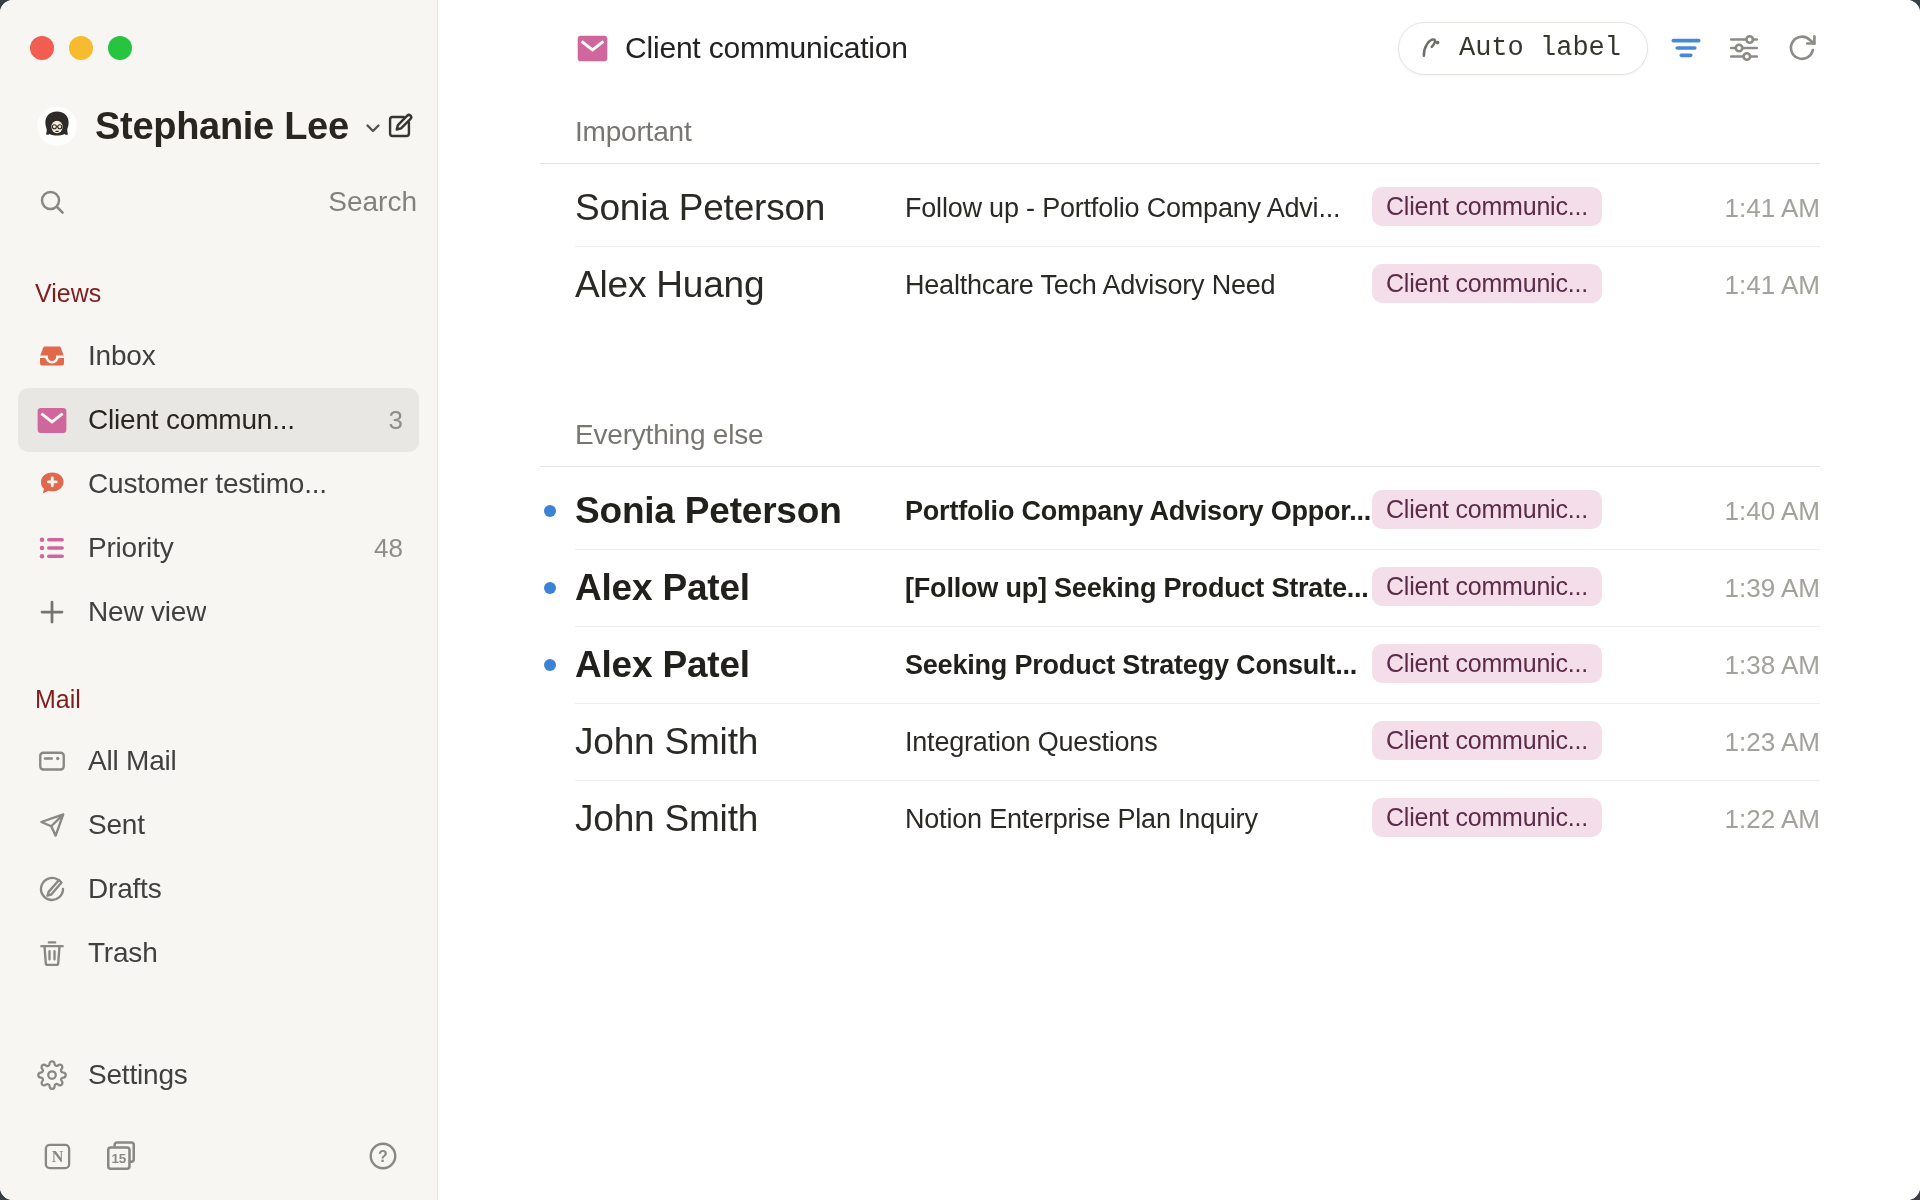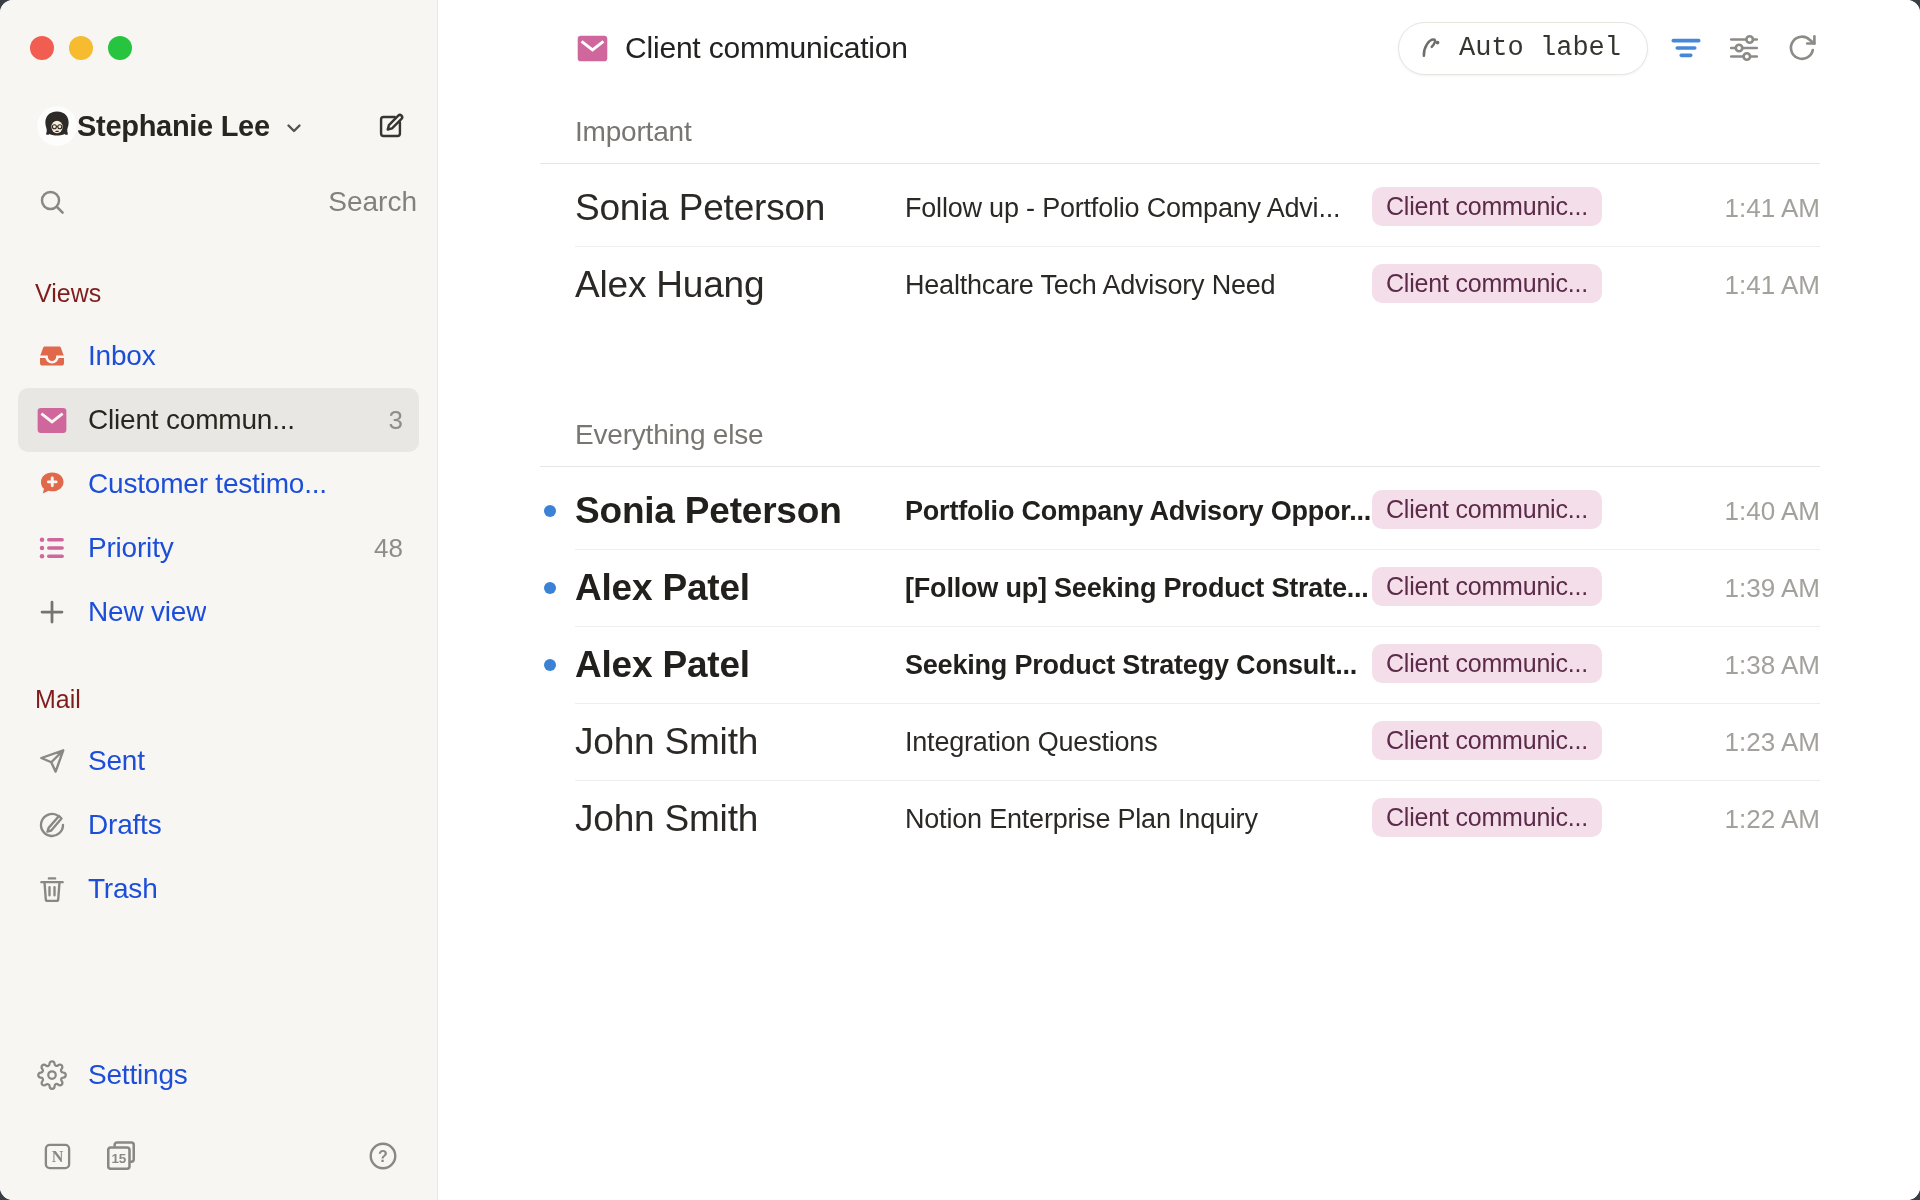--- a/index.html
+++ b/index.html
@@ -17,39 +17,39 @@
     display:flex;flex-direction:column;position:relative;
   }
   .traffic{position:absolute;top:36px;left:30px;display:flex;gap:15px;}
   .traffic span{width:24px;height:24px;border-radius:50%;display:block;}
   .t-close{background:#f25d52;}
   .t-min{background:#f6bb2e;}
   .t-zoom{background:#27c53f;}
 
   .profile-row{margin-top:102px;height:48px;display:flex;align-items:center;padding:0 32px 0 37px;}
   .avatar{width:40px;height:40px;border-radius:50%;overflow:hidden;flex:none;}
-  .profile-name{font-size:29px;font-weight:700;color:#28261f;letter-spacing:-.3px;white-space:nowrap;}
+  .profile-name{margin-left:18px;font-size:38px;font-weight:700;color:#28261f;letter-spacing:-.3px;white-space:nowrap;}
   .profile-chevron{margin-left:12px;width:24px;height:24px;display:flex;align-items:center;margin-top:4px;}
   .compose-btn{margin-left:auto;width:30px;height:30px;display:flex;align-items:center;justify-content:center;cursor:pointer;}
 
   .search-row{margin-top:24px;height:56px;display:flex;align-items:center;padding:0 20px 0 37px;cursor:pointer;justify-content:space-between;}
   .search-row .label{margin-left:21px;font-size:28px;color:#83817b;}
 
   .section-label{margin:0 0 0 35px;height:26px;line-height:26px;font-size:25px;font-weight:500;color:#7f1d1d;}
   .lbl-views{margin-top:50px;}
   .lbl-mail{margin-top:42px;}
   .nav-group{display:flex;flex-direction:column;}
   .g-views{margin-top:18px;}
   .g-mail{margin-top:17px;}
   .nav-item{
     height:64px;margin:0 18px;border-radius:10px;
     display:flex;align-items:center;padding:0 16px 0 19px;cursor:pointer;
   }
   .nav-item .ic{width:30px;height:30px;flex:none;display:flex;align-items:center;justify-content:center;}
-  .nav-item .label{margin-left:21px;font-size:28px;color:#1d4ed8;letter-spacing:-.2px;white-space:nowrap;overflow:hidden;}
+  .nav-item .label{margin-left:21px;font-size:28px;color:#404040;letter-spacing:-.2px;white-space:nowrap;overflow:hidden;}
   .nav-item .count{margin-left:auto;font-size:26px;color:#8f8d88;padding-left:10px;}
   .nav-item.selected{background:#e9e7e3;}
   .nav-item.selected .label{color:#28261f;}
 
   .side-spacer{flex:1;}
   .settings-row{margin-bottom:27px;}
   .bottom-row{height:44px;margin-bottom:22px;padding:0 38px 0 42px;display:flex;align-items:center;gap:31px;}
   .bottom-row .help{margin-left:auto;}
   .icon-btn{display:flex;align-items:center;justify-content:center;cursor:pointer;}
 
@@ -198,20 +198,30 @@
             </svg>
         </span>
         <span class="label">New view</span>
       </div>
     </div>
 
     <div class="section-label lbl-mail">Mail</div>
 
     <div class="nav-group g-mail">
 
+      <div class="nav-item">
+        <span class="ic">
+          <svg width="30" height="30" viewBox="0 0 24 24" fill="none" stroke="#8a8883" stroke-width="1.9">
+            <rect x="2.6" y="5.4" width="18.8" height="13.4" rx="2.4"></rect>
+            <path d="M6.4 10h5.4" stroke-linecap="round"></path>
+            <circle cx="16.6" cy="10" r="1.35" fill="#8a8883" stroke="none"></circle>
+          </svg>
+        </span>
+        <span class="label">All Mail</span>
+      </div>
 
       <div class="nav-item">
         <span class="ic">
           <svg width="30" height="30" viewBox="0 0 24 24" fill="none" stroke="#8a8883" stroke-width="1.9" stroke-linecap="round" stroke-linejoin="round">
             <path d="M21 3.5 11.4 13M21 3.5l-6.1 17-3.5-7.5-7.9-3.4z"></path>
           </svg>
         </span>
         <span class="label">Sent</span>
       </div>
 

